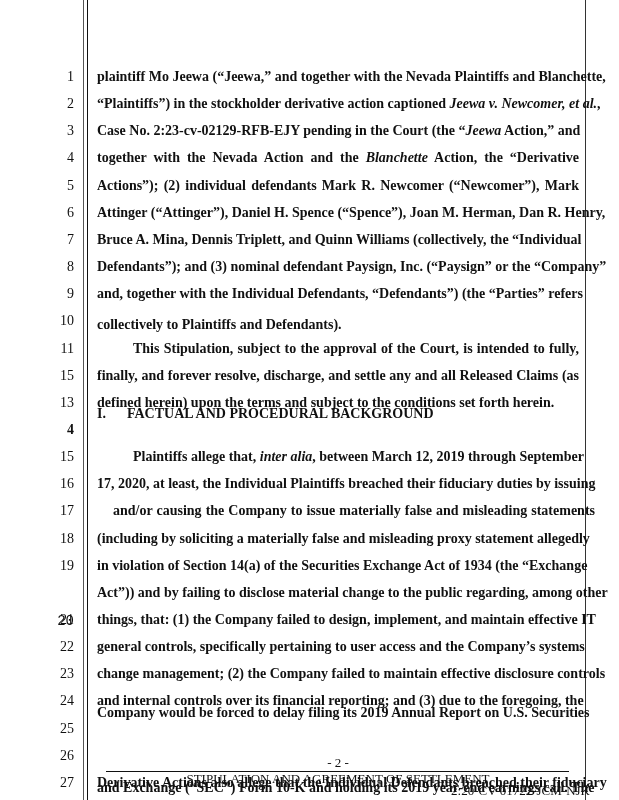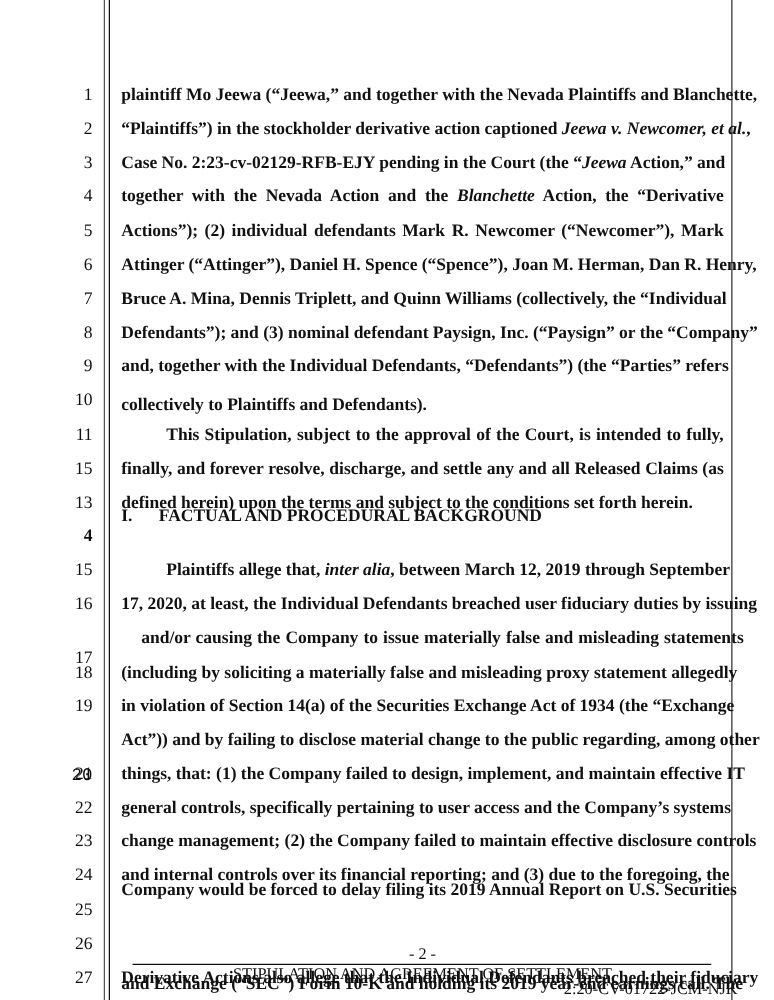--- a/index.html
+++ b/index.html
@@ -54,22 +54,22 @@
     <div class="text-line indent" style="top: 340px;">This Stipulation, subject to the approval of the Court, is intended to fully,</div>
     <div class="line-num" style="top: 367px;">15</div>
     <div class="text-line" style="top: 367px;">finally, and forever resolve, discharge, and settle any and all Released Claims (as</div>
     <div class="line-num" style="top: 394px;">13</div>
     <div class="text-line last" style="top: 394px;">defined herein) upon the terms and subject to the conditions set forth herein.</div>
     <div class="line-num bold" style="top: 421px;">4</div>
     <div class="text-line heading" style="top: 405px;"><span class="num">I.</span><span>FACTUAL AND PROCEDURAL BACKGROUND</span></div>
     <div class="line-num" style="top: 448px;">15</div>
     <div class="text-line indent" style="top: 448px;">Plaintiffs allege that, <i>inter alia</i>, between March 12, 2019 through September</div>
     <div class="line-num" style="top: 475px;">16</div>
-    <div class="text-line" style="top: 475px;">17, 2020, at least, the Individual Defendants breached user fiduciary duties by issuing</div>
-    <div class="line-num" style="top: 518px;">17</div>
+    <div class="text-line" style="top: 475px;">17, 2020, at least, the Individual Plaintiffs breached their fiduciary duties by issuing</div>
+    <div class="line-num" style="top: 502px;">17</div>
     <div class="text-line" style="top: 502px; margin-left: 16px;">and/or causing the Company to issue materially false and misleading statements</div>
     <div class="line-num" style="top: 530px;">18</div>
     <div class="text-line" style="top: 530px;">(including by soliciting a materially false and misleading proxy statement allegedly</div>
     <div class="line-num" style="top: 557px;">19</div>
     <div class="text-line" style="top: 557px;">in violation of Section 14(a) of the Securities Exchange Act of 1934 (the “Exchange</div>
     <div class="line-num" style="top: 612px; font-family: Liberation Mono, monospace;">20</div>
     <div class="text-line" style="top: 584px;">Act”)) and by failing to disclose material change to the public regarding, among other</div>
     <div class="line-num" style="top: 611px;">21</div>
     <div class="text-line" style="top: 611px;">things, that: (1) the Company failed to design, implement, and maintain effective IT</div>
     <div class="line-num" style="top: 638px;">22</div>

